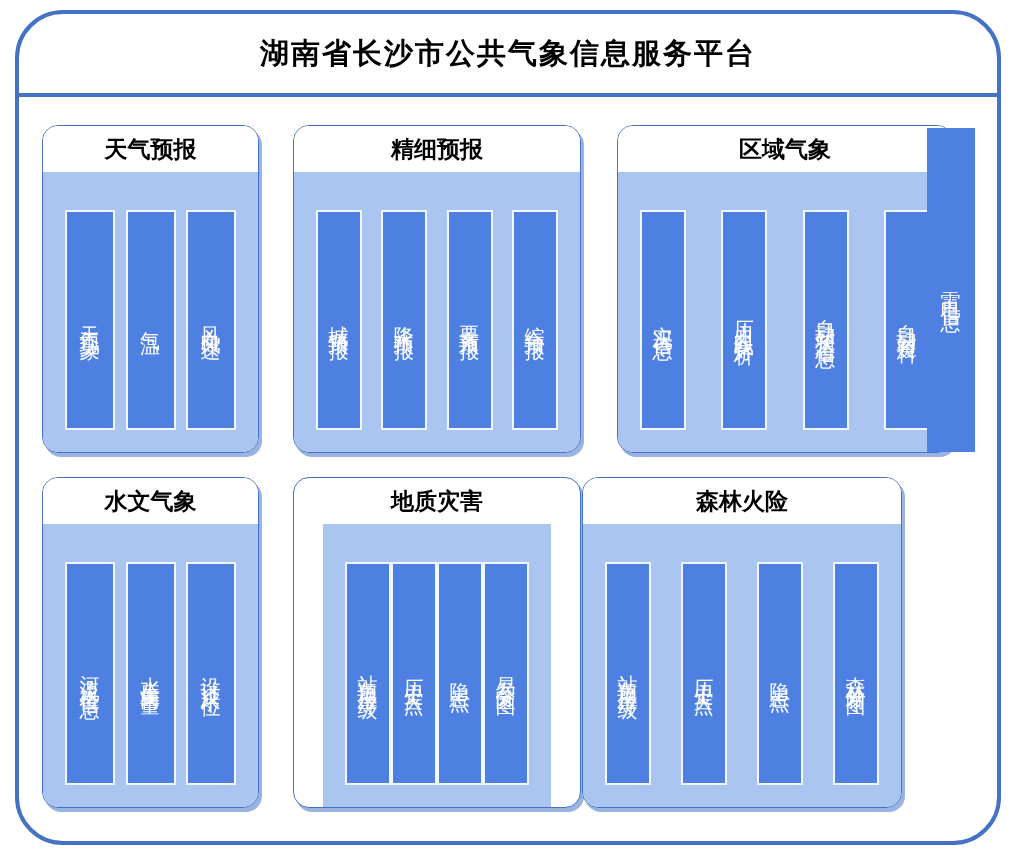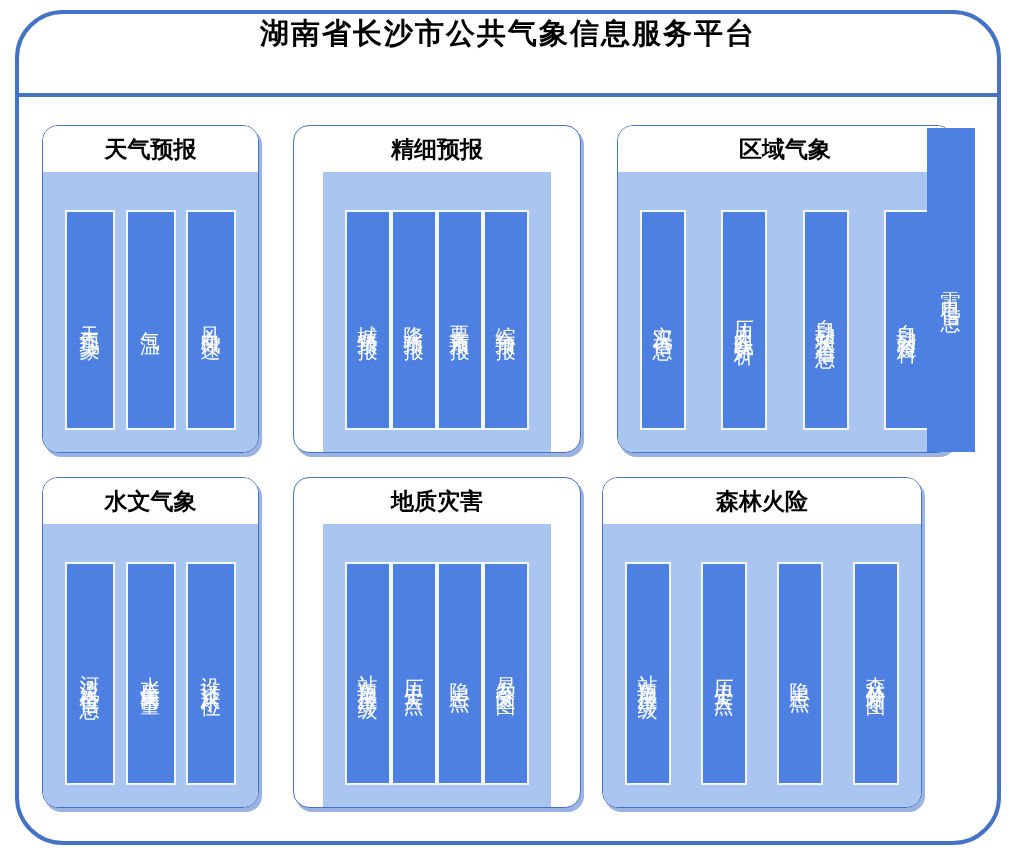--- a/index.html
+++ b/index.html
@@ -18,21 +18,21 @@
     font-family:"Liberation Sans","DejaVu Sans",sans-serif;overflow:hidden;
   }
   
   .frame{
     position:absolute;left:15px;top:10px;width:986px;height:835px;
     border:4px solid var(--c-border);border-radius:48px;background:#ffffff;
   }
   .title-band{
     position:absolute;left:0;top:0;right:0;height:83px;
     border-bottom:4px solid var(--c-border);
-    display:flex;align-items:flex-start;justify-content:center;
+    display:flex;align-items:center;justify-content:center;
   }
   .title-band .title{
     font-size:29px;font-weight:bold;color:var(--c-title_text);
     letter-spacing:2px;
   }
   
   .panel{
     position:absolute;
     border:1.5px solid var(--c-border);border-radius:16px;
     background:var(--c-header_bg);
@@ -54,25 +54,25 @@
     display:flex;align-items:center;justify-content:center;
   }
   .cols4 .bar{width:46px;}
   .bar span{
     writing-mode:vertical-rl;text-orientation:upright;
     color:var(--c-bar_text);font-size:20px;letter-spacing:5px;
     line-height:1;white-space:nowrap;
   }
   
   .p1{left:42px;top:125px;width:217px;height:328px;}
-  .p2{left:293px;top:125px;width:288px;height:328px;align-items:center;}
+  .p2{left:293px;top:125px;width:288px;height:328px;}
   .p3{left:617px;top:125px;width:336px;height:328px;}
   .p4{left:42px;top:477px;width:217px;height:331px;justify-content:space-between;}
   .p5{left:293px;top:477px;width:288px;height:331px;align-items:center;}
-  .p6{left:602px;top:477px;width:320px;height:331px;}
+  .p6{left:582px;top:477px;width:320px;height:331px;}
   
   .side-bar{
     position:absolute;left:927px;top:128px;width:48px;height:324px;
     background:var(--c-bar);
     display:flex;align-items:center;justify-content:center;
   }
   .side-bar span{
     writing-mode:vertical-rl;text-orientation:upright;
     color:var(--c-bar_text);font-size:20px;letter-spacing:7px;line-height:1;
   }

